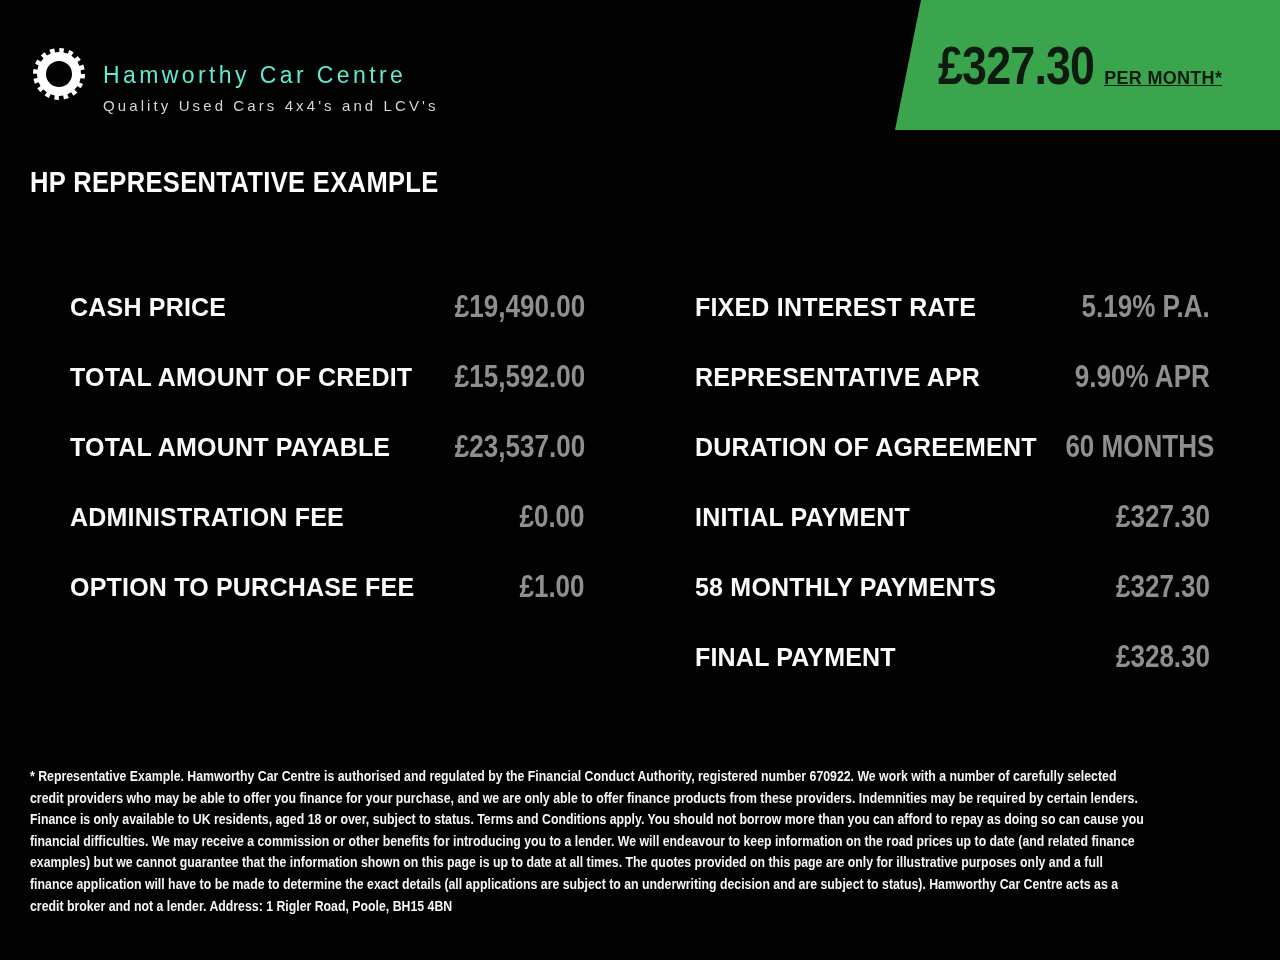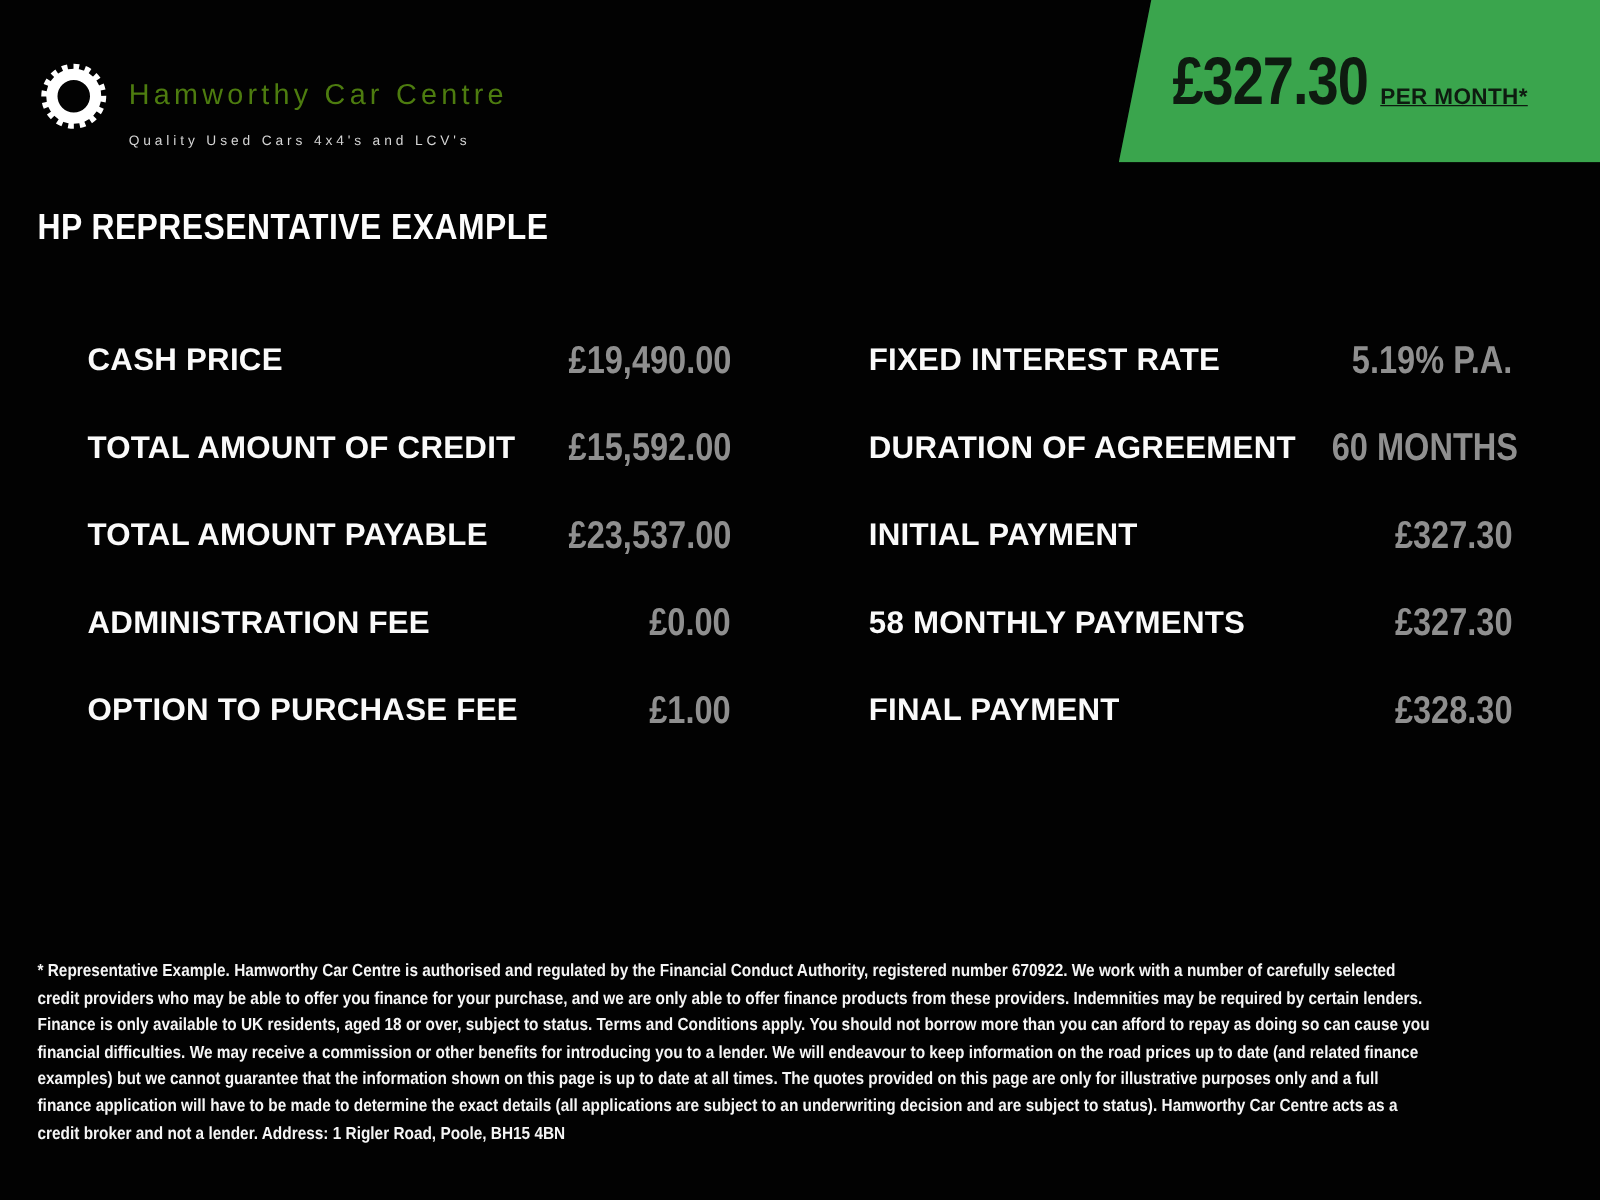--- a/index.html
+++ b/index.html
@@ -17,26 +17,26 @@
   }
   .page { position: absolute; inset: 0; }
 
   
   .logo {
     position: absolute; left: 28px; top: 34px;
     display: flex; align-items: center; gap: 13px;
   }
   .gear { width: 62px; height: 62px; }
   .logo-name {
-    font-size: 23px; font-weight: normal; color: #4d7c0f;
+    font-size: 23px; font-weight: normal; color: #5eead4;
     letter-spacing: 3.4px; white-space: nowrap; margin-top: 28px;
   }
   .logo-tagline {
-    font-size: 11px; color: #d5d5d5;
-    letter-spacing: 3.1px; margin-top: 18px; white-space: nowrap;
+    font-size: 15px; color: #d5d5d5;
+    letter-spacing: 3.1px; margin-top: 8px; white-space: nowrap;
   }
 
   
   .ribbon {
     position: absolute; top: 0; right: 0;
     width: 400px; height: 130px;
     background: var(--accent-green, #3aa54d);
     clip-path: polygon(41px 0, 100% 0, 100% 100%, 15px 100%);
     display: flex; align-items: center;
     padding-left: 58px;
@@ -56,21 +56,21 @@
   
   .heading {
     position: absolute; left: 30px; top: 166px;
     font-size: 29px; font-weight: bold; color: #fdfdfd;
     letter-spacing: 0.4px;
     transform: scaleX(0.88); transform-origin: left top;
     white-space: nowrap;
   }
 
   
-  .col { position: absolute; top: 253px; width: 515px; }
+  .col { position: absolute; top: 272px; width: 515px; }
   .col-left  { left: 70px; }
   .col-right { left: 695px; }
   .row {
     height: 70px;
     display: flex; justify-content: space-between; align-items: center;
   }
   .lbl {
     font-size: 25px; font-weight: bold; color: #fafafa;
     letter-spacing: 0.2px; white-space: nowrap;
   }
@@ -136,20 +136,24 @@
       <span class="val">£1.00</span>
     </div>
   </section>
 
   <section class="col col-right">
     <div class="row">
       <span class="lbl">FIXED INTEREST RATE</span>
       <span class="val">5.19% P.A.</span>
     </div>
     <div class="row">
+      <span class="lbl">REPRESENTATIVE APR</span>
+      <span class="val">9.90% APR</span>
+    </div>
+    <div class="row">
       <span class="lbl">DURATION OF AGREEMENT</span>
       <span class="val">60 MONTHS</span>
     </div>
     <div class="row">
       <span class="lbl">INITIAL PAYMENT</span>
       <span class="val">£327.30</span>
     </div>
     <div class="row">
       <span class="lbl">58 MONTHLY PAYMENTS</span>
       <span class="val">£327.30</span>

